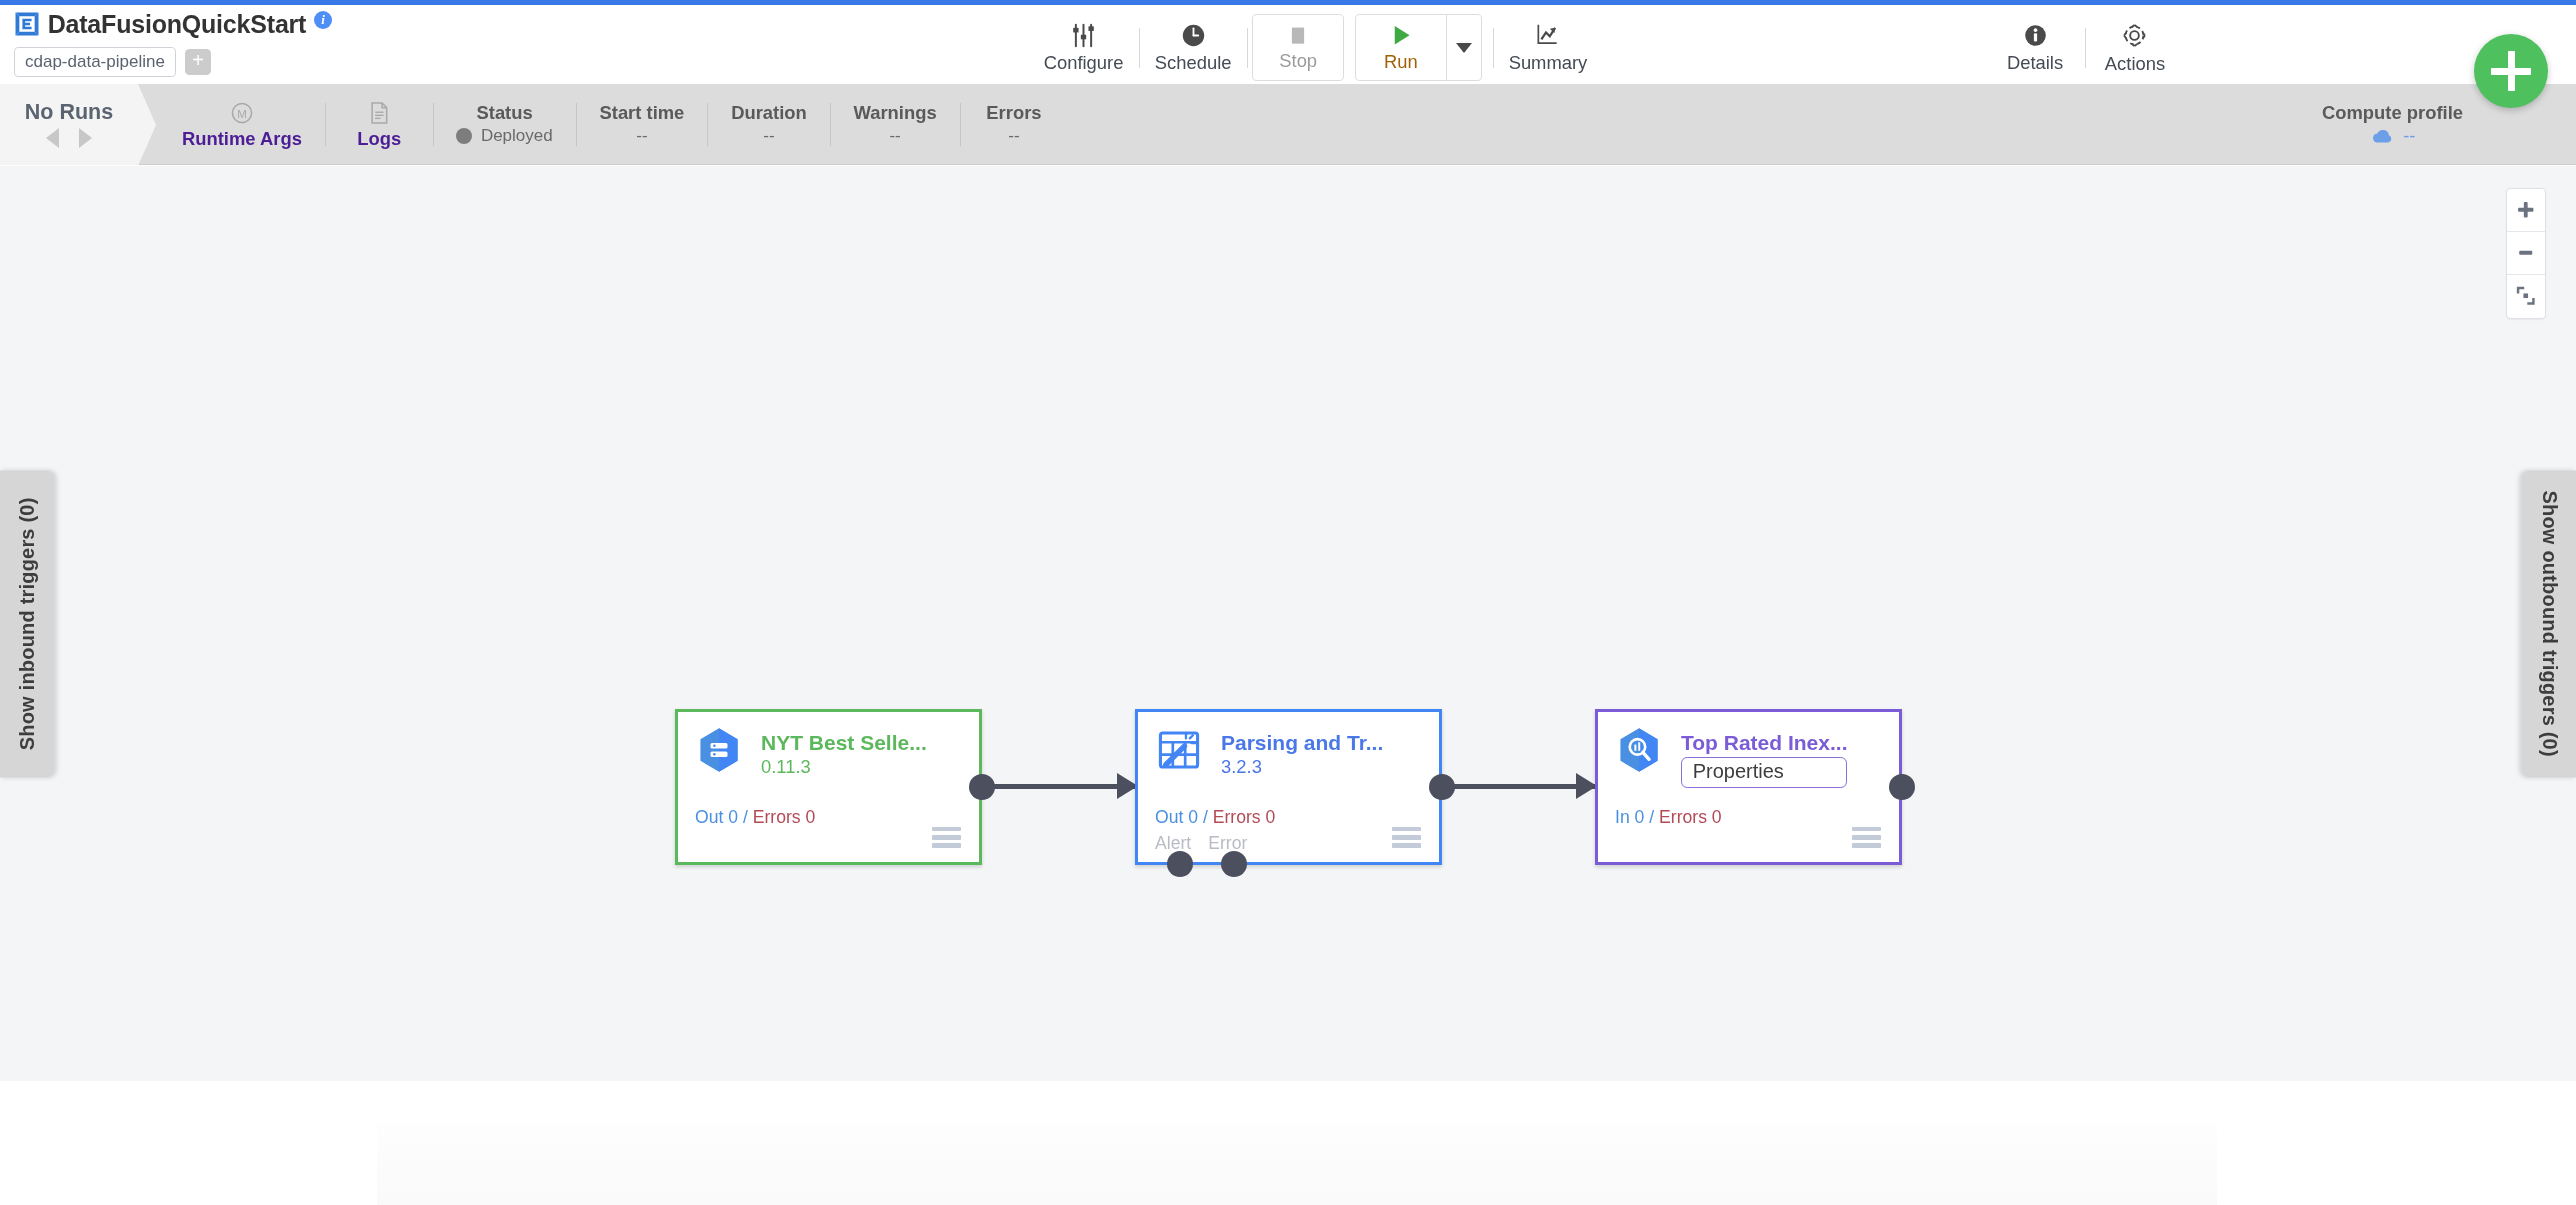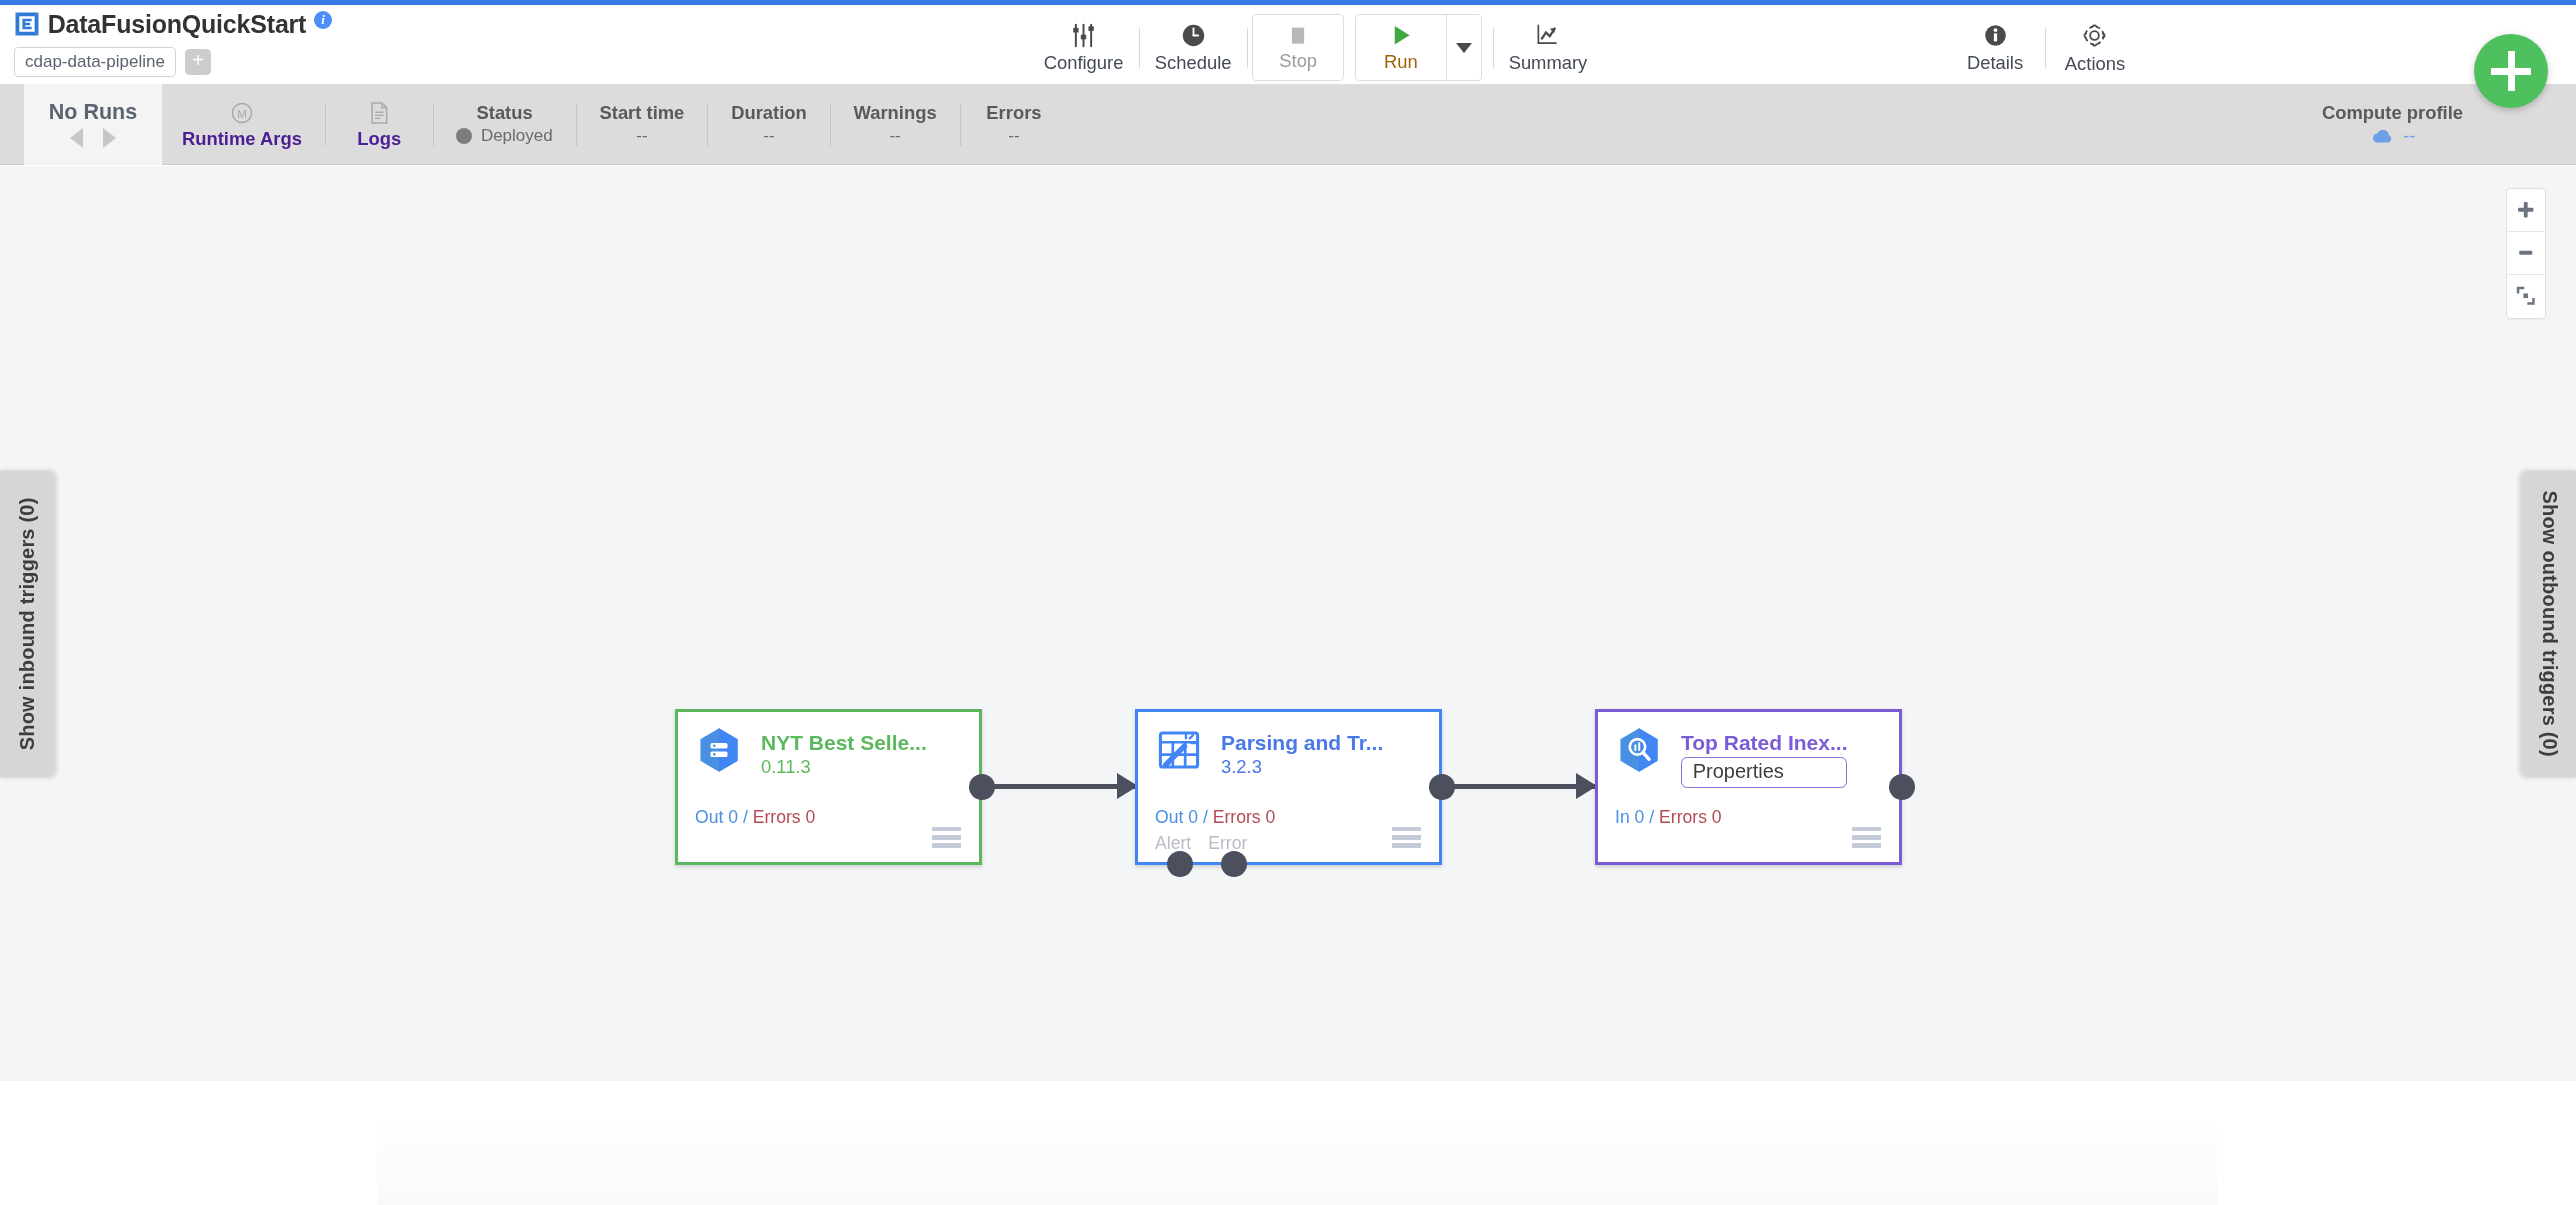--- a/index.html
+++ b/index.html
@@ -69,21 +69,21 @@
   }
   .btnbox .act { justify-content:center; }
   .caret-cell {
     display:flex; align-items:center; justify-content:center;
     width:35px; border-left:0.8px solid #dcdcdc; cursor:pointer;
   }
   .caret { width:0;height:0;border-left:8.4px solid transparent;border-right:8.4px solid transparent;border-top:10px solid #4a4a4a; }
 
   
   .actions-right {
-    position:absolute; left:1950px; top:5.4px; height:74px;
+    position:absolute; left:1990px; top:5.4px; height:74px;
     display:flex; align-items:center;
   }
 
   .fab {
     position:absolute; right:28px; top:29px; width:74px; height:74px;
     border-radius:50%; background:#4ec05e;
     display:flex; align-items:center; justify-content:center;
     box-shadow:0 2.3px 7px rgba(0,0,0,0.22); cursor:pointer; z-index:40;
   }
   .fab .hbar { position:absolute; width:40px; height:7px; background:#fff; border-radius:0.8px;}
@@ -92,21 +92,20 @@
   
   .runbar {
     position:absolute; top:84px; left:0; width:2576px; height:81px;
     background:#dcdcdc; border-bottom:0.8px solid #cdcdcd;
   }
   .noruns {
     position:absolute; left:0; top:0; width:138px; height:81px;
     background:#f4f4f4;
     display:flex; flex-direction:column; align-items:center; justify-content:center;
     gap:1.5px;
-    margin-left:24px;
   }
   .noruns-notch {
     position:absolute; left:138px; top:0; width:0; height:0;
     border-top:41px solid transparent; border-bottom:41px solid transparent;
     border-left:18.4px solid #f4f4f4;
   }
   .noruns-label { font-size:21.5px; font-weight:bold; color:#5a6470; line-height:23px; }
   .noruns-arrows { display:flex; gap:20px; margin-top:3.1px; }
   .arrow-l { width:0;height:0;border-top:10px solid transparent;border-bottom:10px solid transparent;border-right:13px solid #c7c7c7; cursor:pointer;}
   .arrow-r { width:0;height:0;border-top:10px solid transparent;border-bottom:10px solid transparent;border-left:13px solid #c7c7c7; cursor:pointer;}

